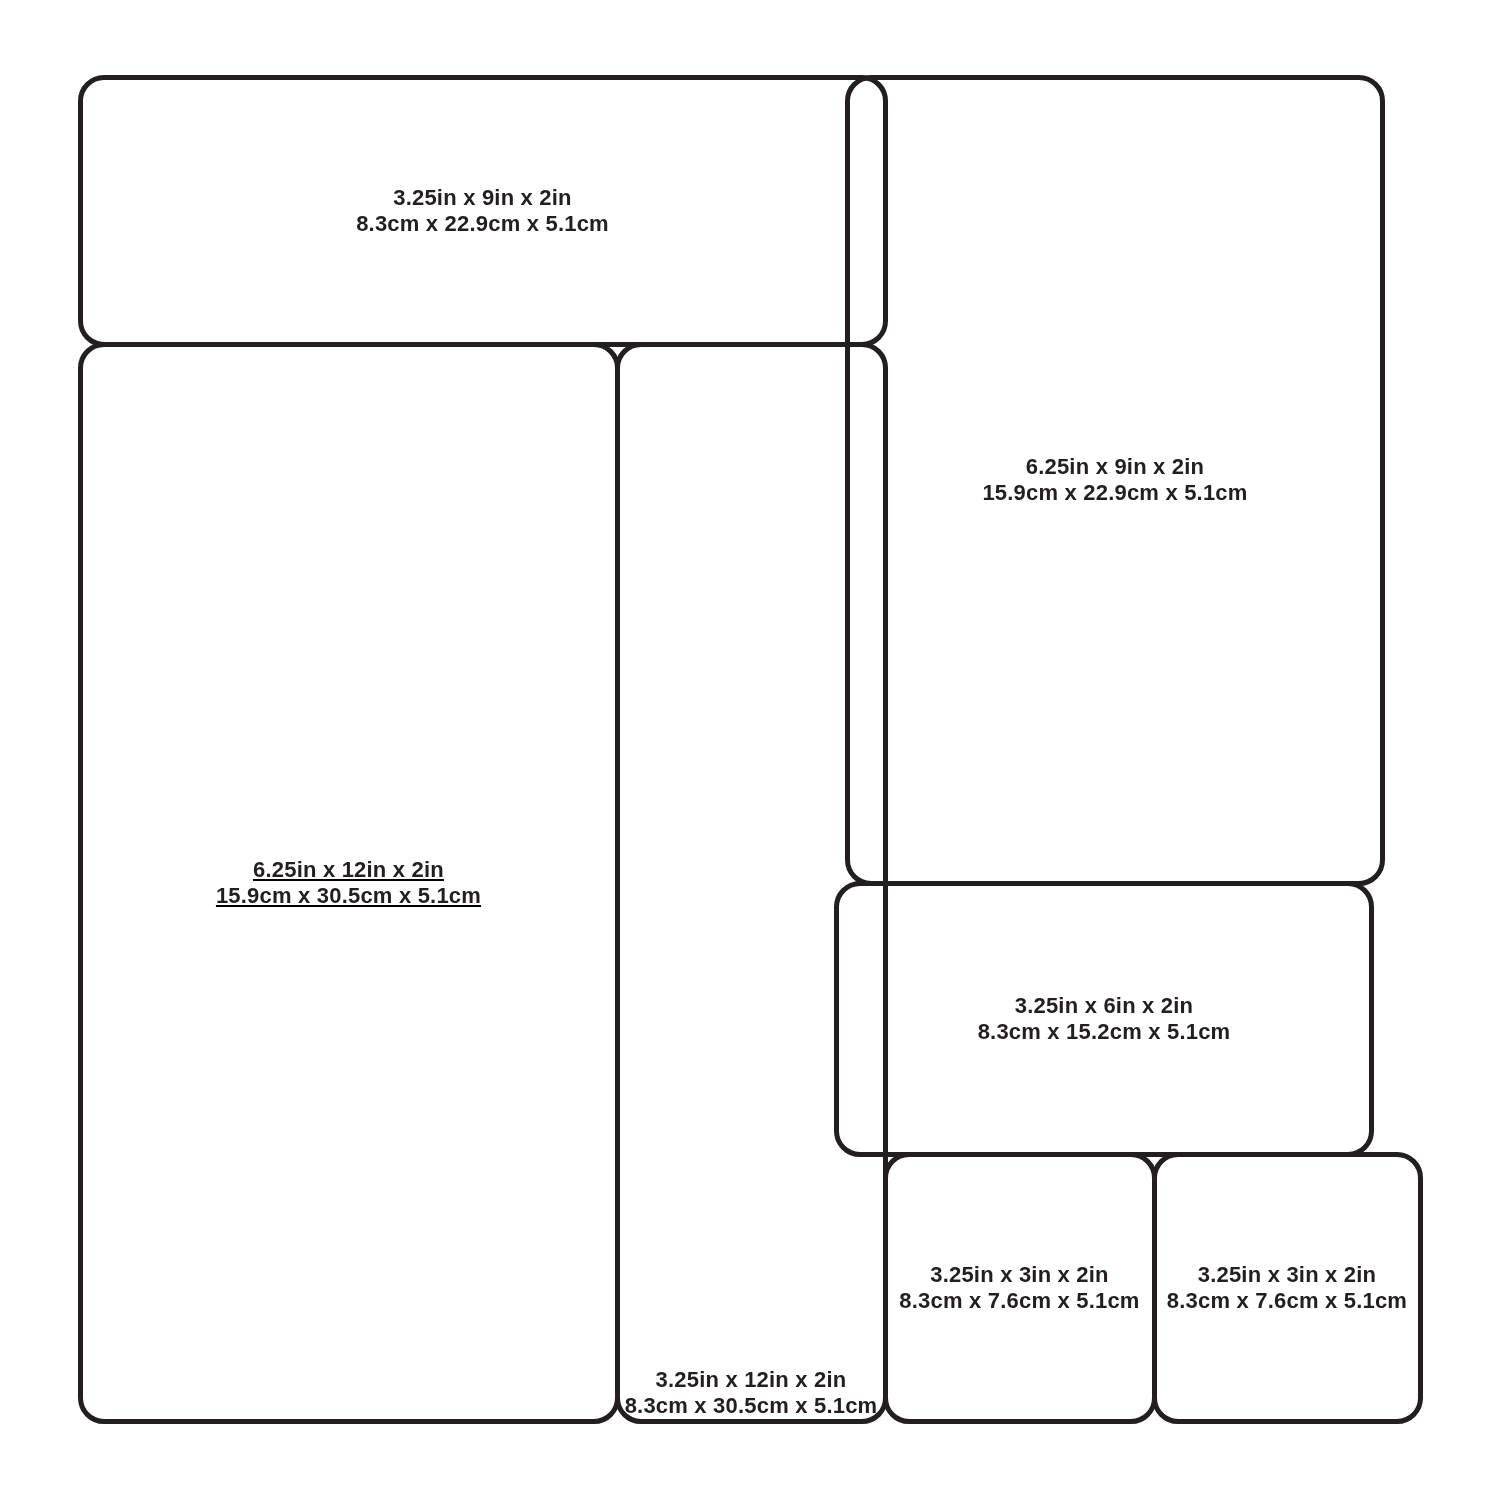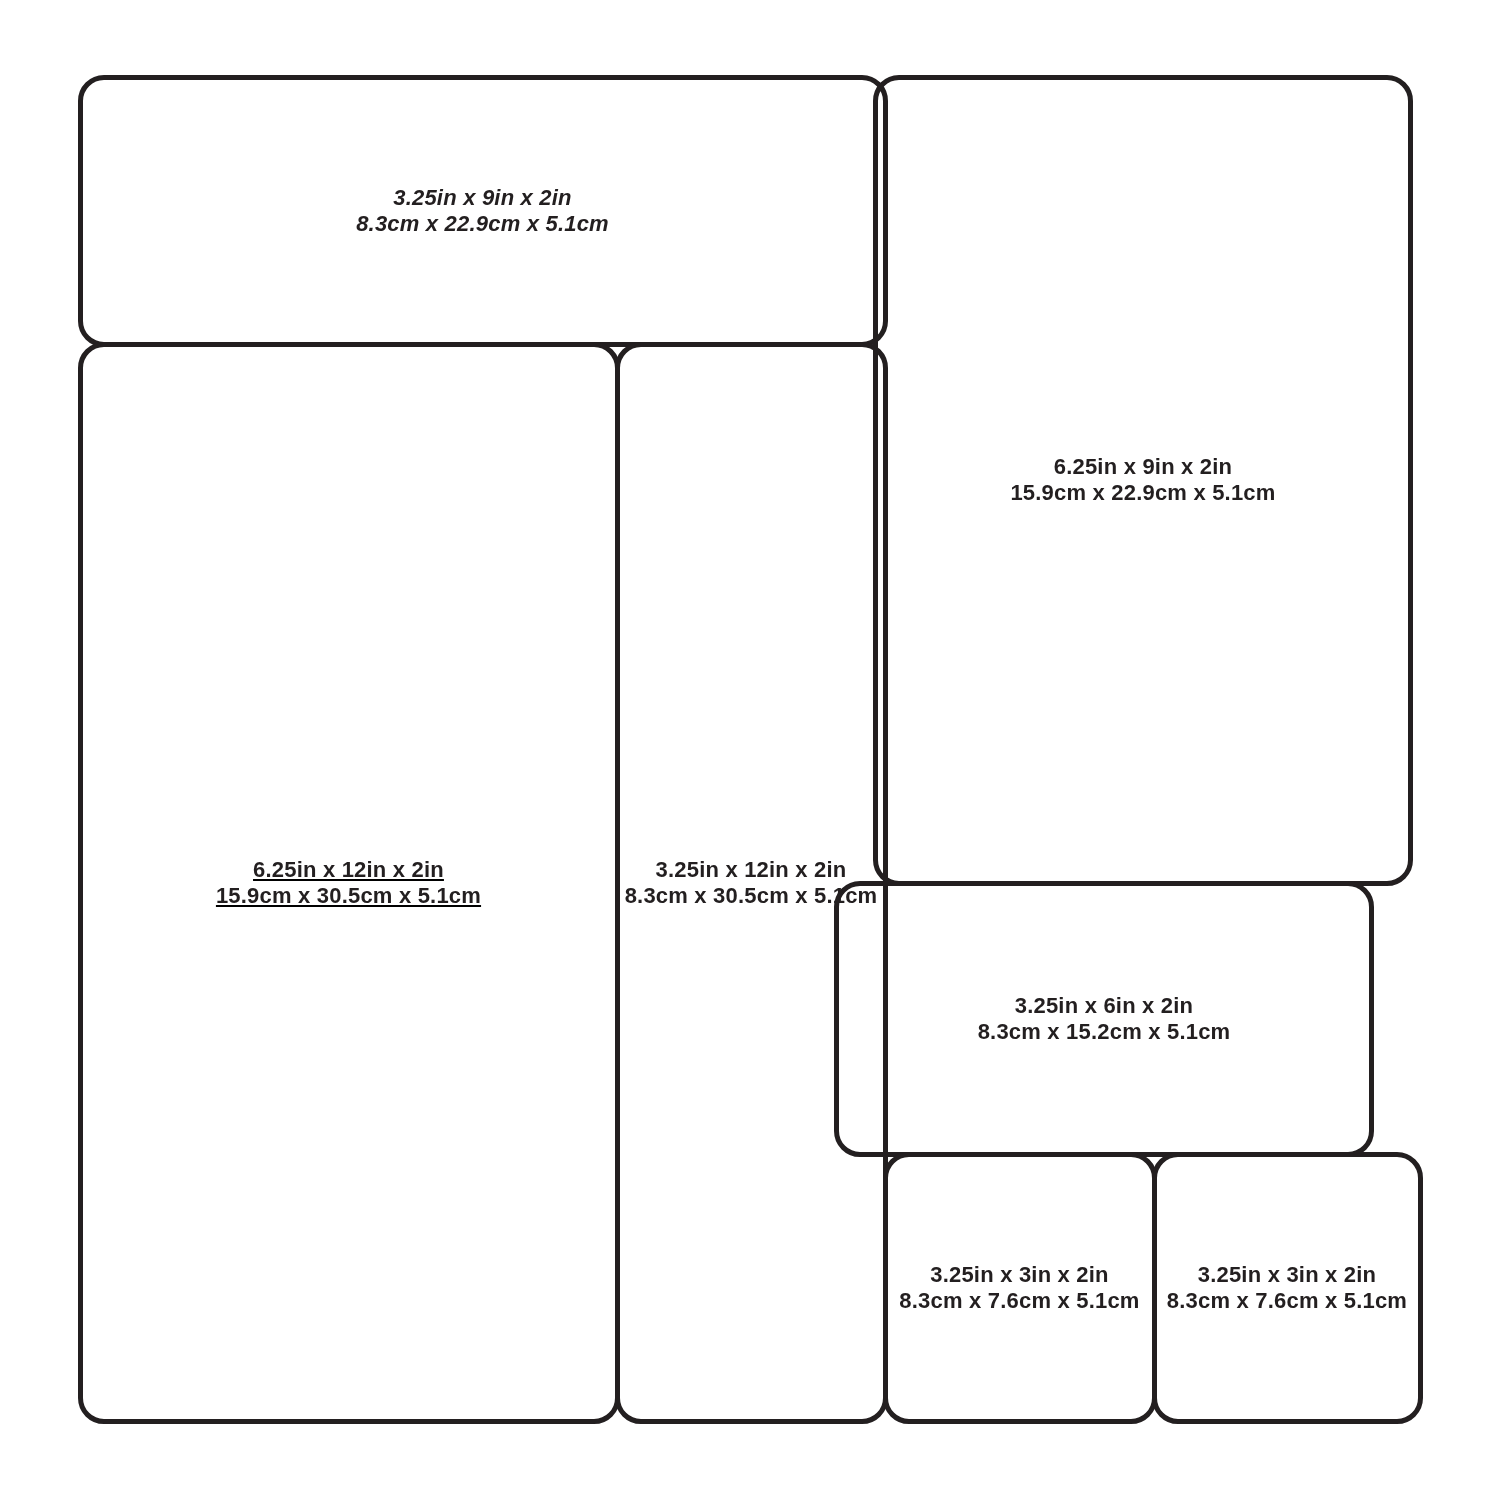--- a/index.html
+++ b/index.html
@@ -36,42 +36,42 @@
   .tray-label .dim-line {
     display: block;
     white-space: nowrap;
   }
 </style>
 </head>
 <body>
 
 <div class="canvas">
 
-  <div class="tray" style="left:77.5px; top:74.5px; width:810px; height:272px;font-style:italic;">
+  <div class="tray" style="left:77.5px; top:74.5px; width:810px; height:272px;">
     <div class="tray-label">
       <span class="dim-line">3.25in x 9in x 2in</span>
       <span class="dim-line">8.3cm x 22.9cm x 5.1cm</span>
     </div>
   </div>
 
   <div class="tray" style="left:77.5px; top:341.5px; width:542px; height:1082px;text-decoration:underline;">
     <div class="tray-label">
       <span class="dim-line">6.25in x 12in x 2in</span>
       <span class="dim-line">15.9cm x 30.5cm x 5.1cm</span>
     </div>
   </div>
 
-  <div class="tray" style="left:614.5px; top:341.5px; width:273px; height:1082px;">
+  <div class="tray" style="left:614.5px; top:341.5px; width:273px; height:1082px;align-items:flex-end;">
     <div class="tray-label">
       <span class="dim-line">3.25in x 12in x 2in</span>
       <span class="dim-line">8.3cm x 30.5cm x 5.1cm</span>
     </div>
   </div>
 
-  <div class="tray" style="left:873px; top:74.5px; width:540px; height:811px;">
+  <div class="tray" style="left:845px; top:74.5px; width:540px; height:811px;">
     <div class="tray-label">
       <span class="dim-line">6.25in x 9in x 2in</span>
       <span class="dim-line">15.9cm x 22.9cm x 5.1cm</span>
     </div>
   </div>
 
   <div class="tray" style="left:834px; top:880.5px; width:540px; height:276px;">
     <div class="tray-label">
       <span class="dim-line">3.25in x 6in x 2in</span>
       <span class="dim-line">8.3cm x 15.2cm x 5.1cm</span>

